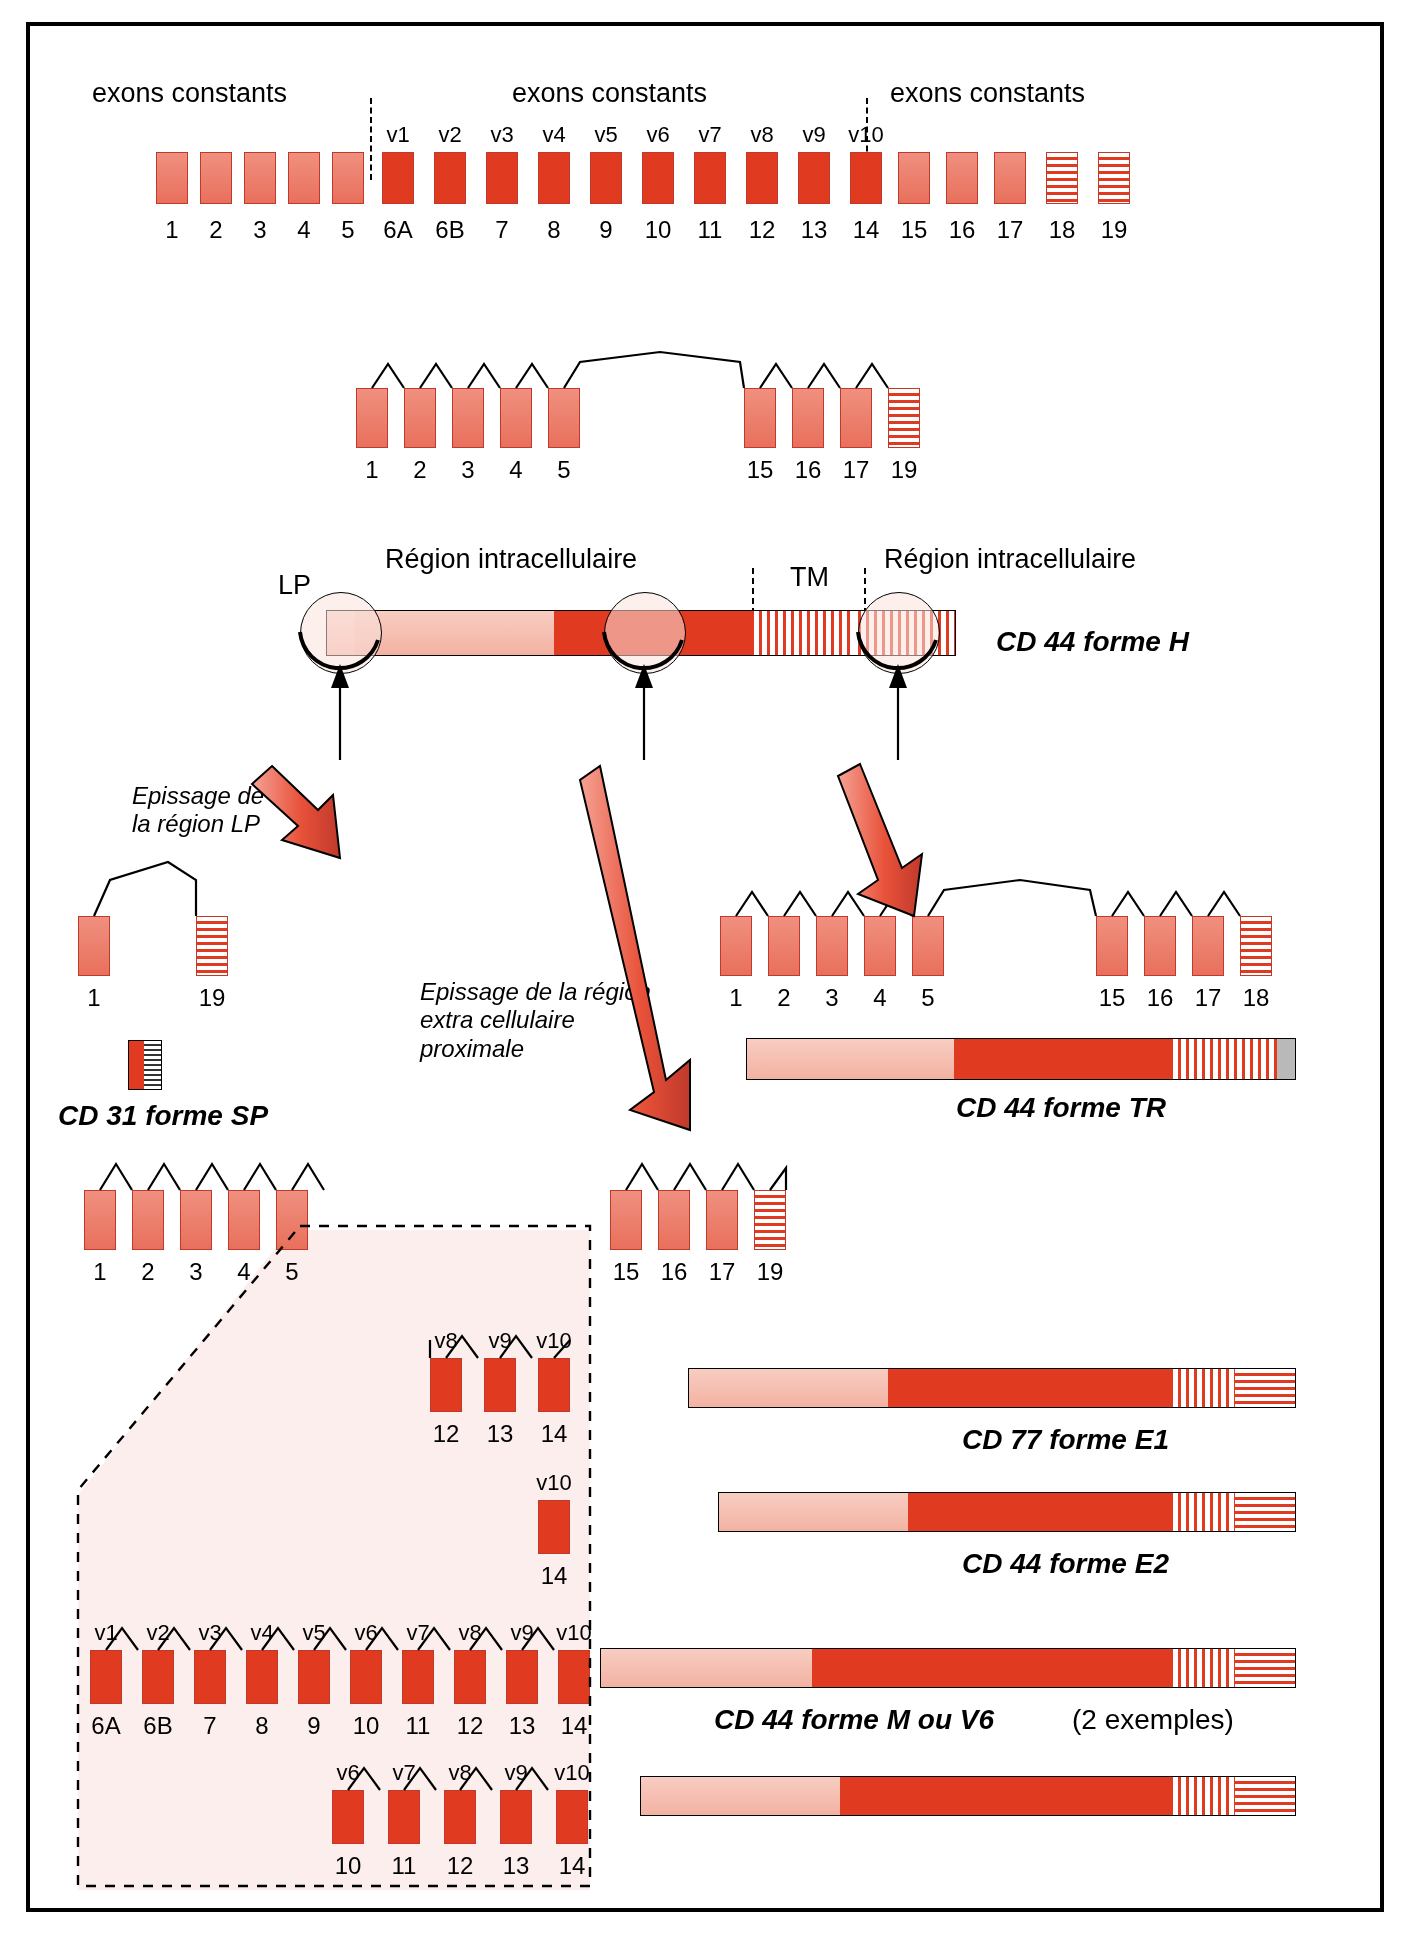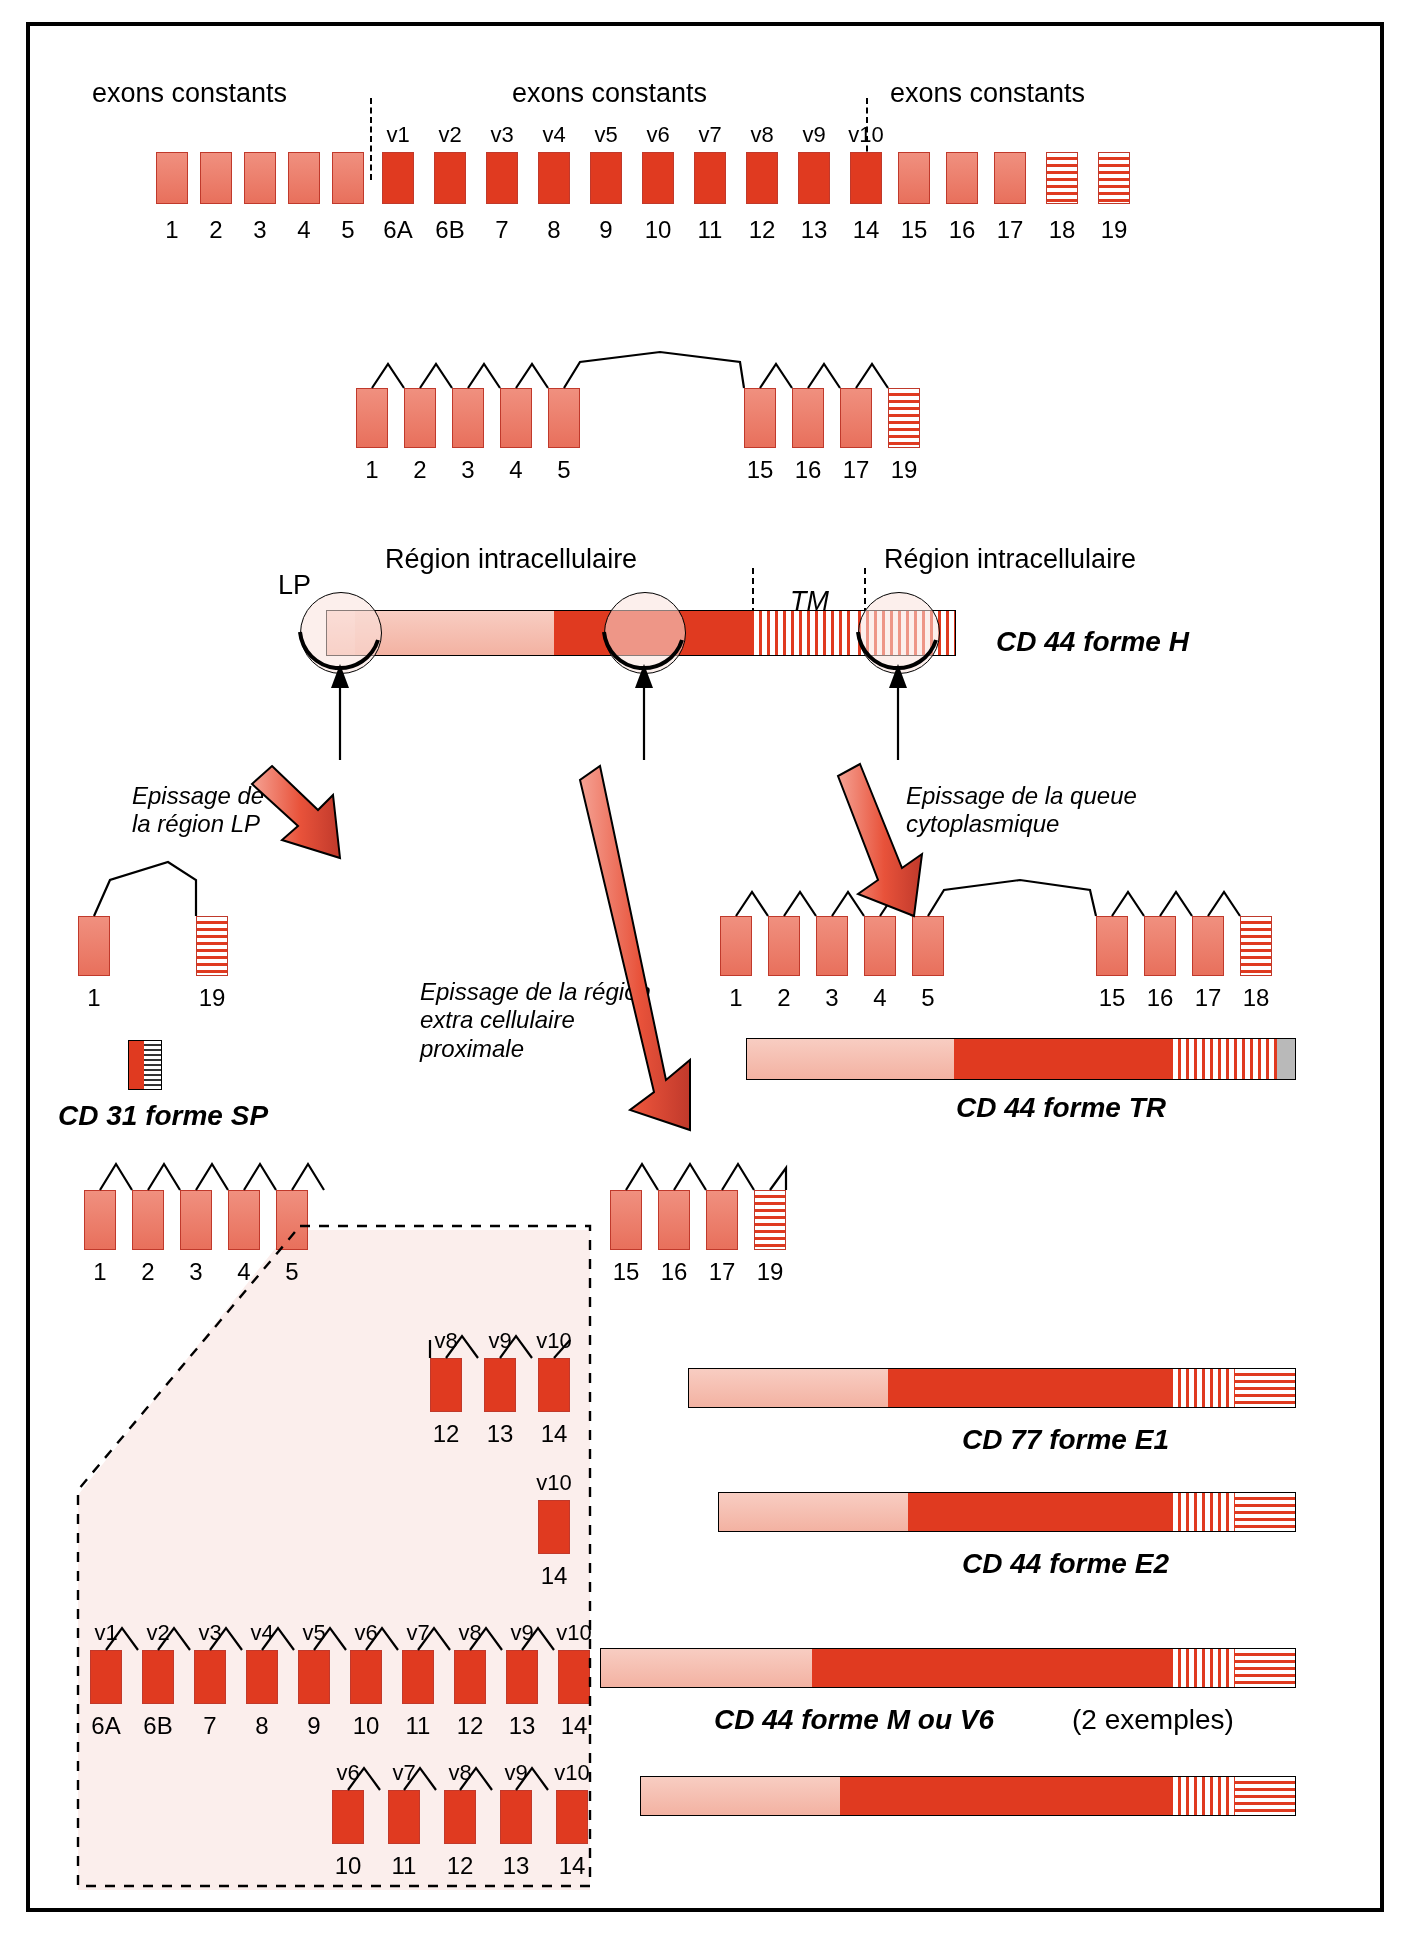--- a/index.html
+++ b/index.html
@@ -122,21 +122,21 @@
   <div class="lbl num" style="left:446px;top:456px;width:44px;">3</div>
   <div class="lbl num" style="left:494px;top:456px;width:44px;">4</div>
   <div class="lbl num" style="left:542px;top:456px;width:44px;">5</div>
   <div class="lbl num" style="left:738px;top:456px;width:44px;">15</div>
   <div class="lbl num" style="left:786px;top:456px;width:44px;">16</div>
   <div class="lbl num" style="left:834px;top:456px;width:44px;">17</div>
   <div class="lbl num" style="left:882px;top:456px;width:44px;">19</div>
 
   <div class="lbl reg" style="left:278px;top:570px;">LP</div>
   <div class="lbl reg" style="left:385px;top:544px;">Région intracellulaire</div>
-  <div class="lbl reg" style="left:790px;top:586px;font-style:italic;">TM</div>
+  <div class="lbl reg" style="left:790px;top:562px;">TM</div>
   <div class="lbl reg" style="left:884px;top:544px;">Région intracellulaire</div>
 
   <div class="dash" style="left:752px;top:568px;height:86px;"></div>
   <div class="dash" style="left:864px;top:568px;height:86px;"></div>
 
   <div class="bar" style="left:326px;top:610px;width:630px;height:46px;">
     <div class="seg lp" style="width:28px;"></div>
     <div class="seg pale" style="width:200px;"></div>
     <div class="seg solid" style="width:200px;"></div>
     <div class="seg vstripe" style="width:100px;"></div>
@@ -147,22 +147,20 @@
   <div class="circ" style="left:604px;top:592px;width:80px;height:80px;"></div>
   <div class="circ" style="left:858px;top:592px;width:80px;height:80px;"></div>
 
   <div class="lbl ttl" style="left:996px;top:626px;">CD 44  forme H</div>
 
   <div class="lbl ital" style="left:132px;top:782px;white-space:pre-line;">Epissage de
 la région LP</div>
   <div class="lbl ital" style="left:420px;top:978px;white-space:pre-line;">Epissage de la région
 extra cellulaire
 proximale</div>
-  <div class="lbl ital" style="left:906px;top:782px;white-space:pre-line;">Epissage de la queue
-cytoplasmique</div>
 
   <div class="ex salmon" style="left:78px;top:916px;width:32px;height:60px;"></div>
   <div class="ex striped" style="left:196px;top:916px;width:32px;height:60px;"></div>
   <div class="lbl num" style="left:72px;top:984px;width:44px;">1</div>
   <div class="lbl num" style="left:188px;top:984px;width:48px;">19</div>
 
   <div class="bar" style="left:128px;top:1040px;width:34px;height:50px;">
     <div class="seg solid" style="width:16px;"></div>
     <div class="seg" style="width:18px;background:repeating-linear-gradient(180deg,#fff 0 3px,#333 3px 5px);"></div>
   </div>

